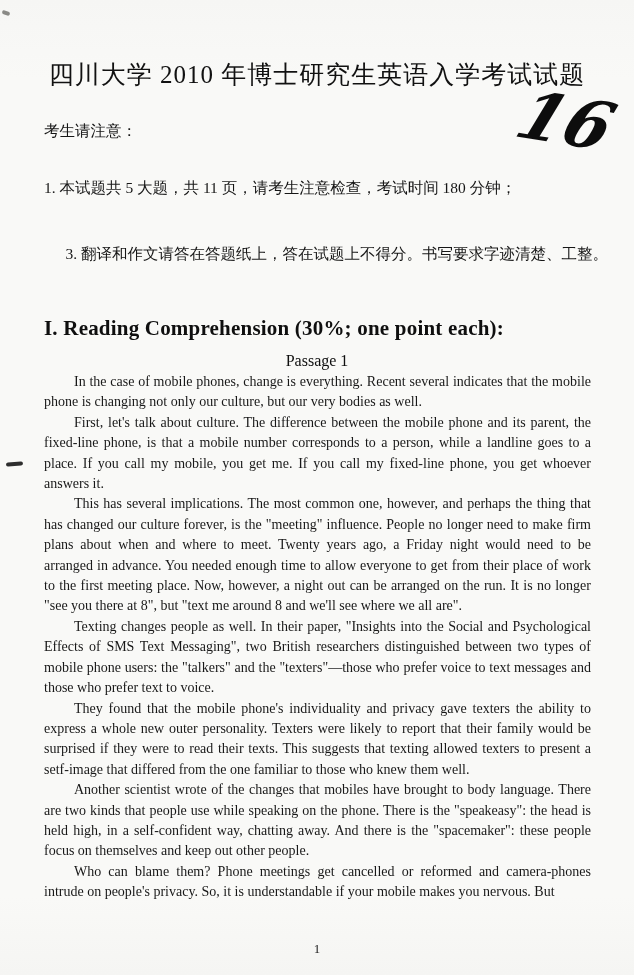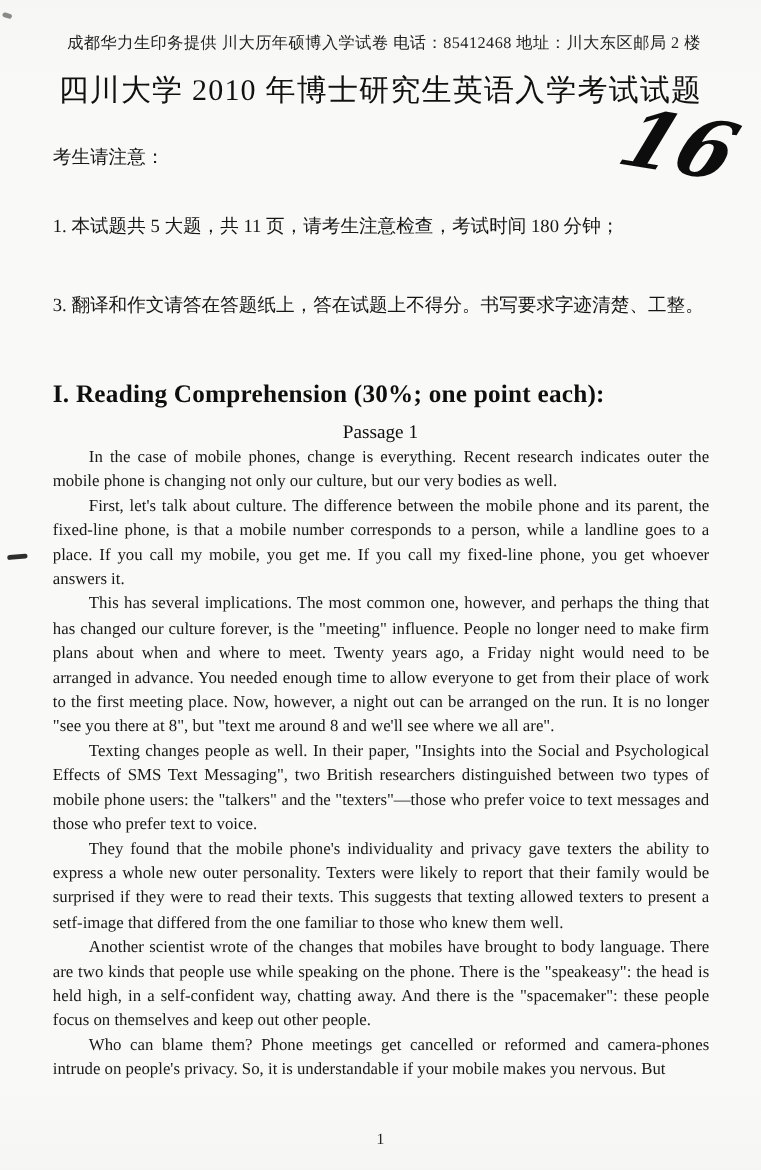--- a/index.html
+++ b/index.html
@@ -64,21 +64,21 @@
   .notice-item {
     position: absolute;
     left: 44px;
     right: 26px;
     font-size: 15.5px;
     color: #161616;
     white-space: nowrap;
   }
   .notice-item-1 { top: 178px; }
   .notice-item-2 { top: 203px; }
-  .notice-item-3 { top: 244px; }
+  .notice-item-3 { top: 244px; text-align: right; }
   .section-heading {
     position: absolute;
     top: 316px;
     left: 44px;
     right: 30px;
     font-size: 21px;
     font-weight: bold;
     color: #0f0f0f;
     letter-spacing: 0.2px;
   }
@@ -136,41 +136,40 @@
     transform: rotate(18deg);
   }
 </style>
 </head>
 <body>
 
 <div class="page">
 
   <div class="corner-speck"></div>
 
-  <div class="vendor-header">成都华力生印务提供  川大历年硕博入学试卷  电话：85412468   地址：川大东区邮局 2 楼</div>
 
   <div class="exam-title">四川大学 2010 年博士研究生英语入学考试试题</div>
 
   <div class="handwritten-score">16</div>
 
   <div class="notice-heading">考生请注意：</div>
 
   <div class="notice-item notice-item-1">1.  本试题共 5 大题，共 11 页，请考生注意检查，考试时间 180 分钟；</div>
 
 
   <div class="notice-item notice-item-3">3.  翻译和作文请答在答题纸上，答在试题上不得分。书写要求字迹清楚、工整。</div>
 
   <div class="section-heading">I.  Reading Comprehension (30%; one point each):</div>
 
   <div class="passage-title">Passage 1</div>
 
   <div class="margin-tick"></div>
 
   <div class="passage-body">
-    <p>In the case of mobile phones, change is everything. Recent research indicates outer the mobile phone is changing not only our culture, but our very bodies as well.</p>
+    <p>In the case of mobile phones, change is everything. Recent several indicates that the mobile phone is changing not only our culture, but our very bodies as well.</p>
     <p>First, let's talk about culture. The difference between the mobile phone and its parent, the fixed-line phone, is that a mobile number corresponds to a person, while a landline goes to a place. If you call my mobile, you get me.  If you call my fixed-line phone, you get whoever answers it.</p>
     <p>This has several implications. The most common one, however, and perhaps the thing that has changed our culture forever, is the "meeting" influence. People no longer need to make firm plans about when and where to meet. Twenty years ago, a Friday night would need to be arranged in advance. You needed enough time to allow everyone to get from their place of work to the first meeting place. Now, however, a night out can be arranged on the run. It is no longer "see you there at 8", but "text me around 8 and we'll see where we all are".</p>
     <p>Texting changes people as well. In their paper, "Insights into the Social and Psychological Effects of SMS Text Messaging", two British researchers distinguished between two types of mobile phone users: the "talkers" and the "texters"—those who prefer voice to text messages and those who prefer text to voice.</p>
     <p>They found that the mobile phone's individuality and privacy gave texters the ability to express a whole new outer personality. Texters were likely to report that their family would be surprised if they were to read their texts. This suggests that texting allowed texters to present a setf-image that differed from the one familiar to those who knew them well.</p>
     <p>Another scientist wrote of the changes that mobiles have brought to body language. There are two kinds that people use while speaking on the phone. There is the "speakeasy": the head is held high, in a self-confident way, chatting away. And there is the "spacemaker": these people focus on themselves and keep out other people.</p>
     <p>Who can blame them? Phone meetings get cancelled or reformed and camera-phones intrude on people's privacy. So, it is understandable if your mobile makes you nervous. But</p>
   </div>
 
   <div class="page-number">1</div>
 

